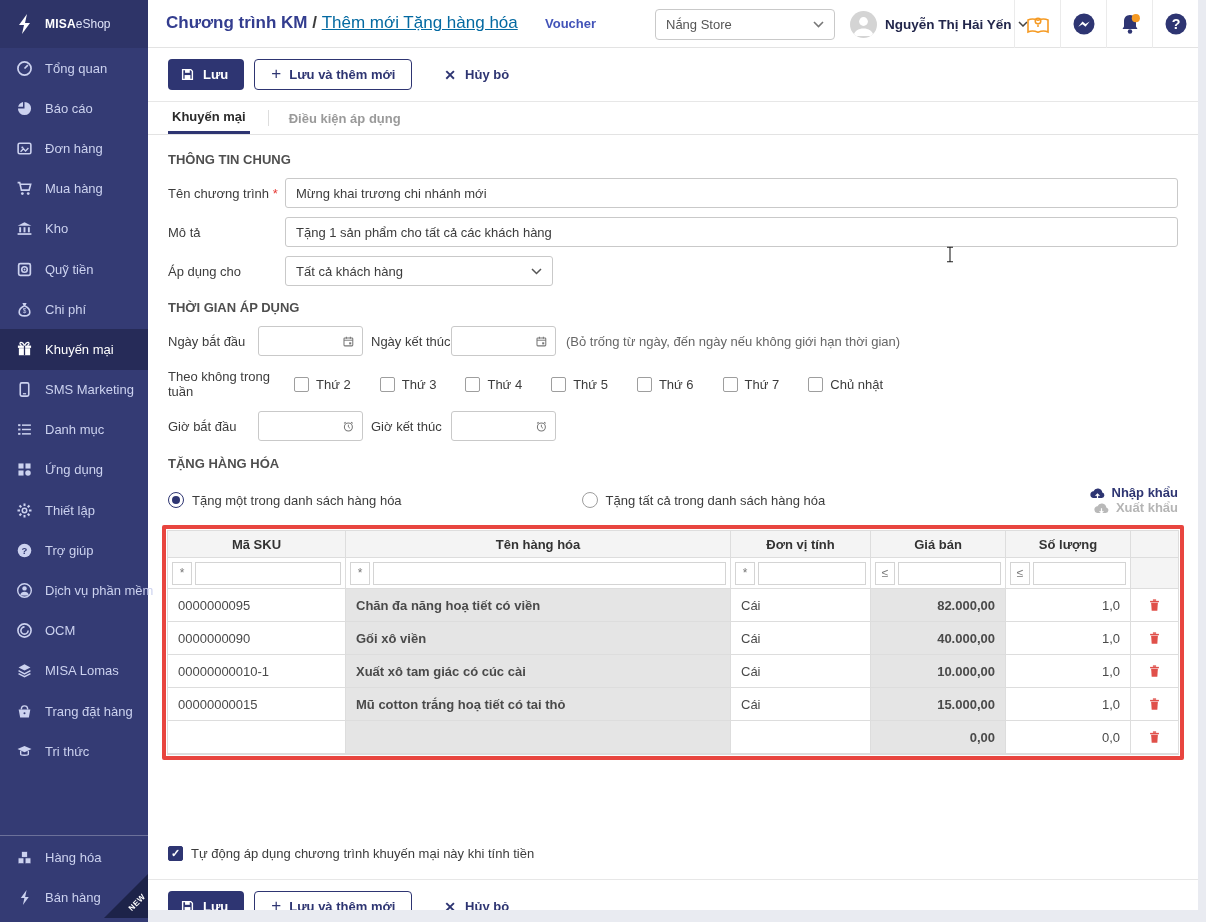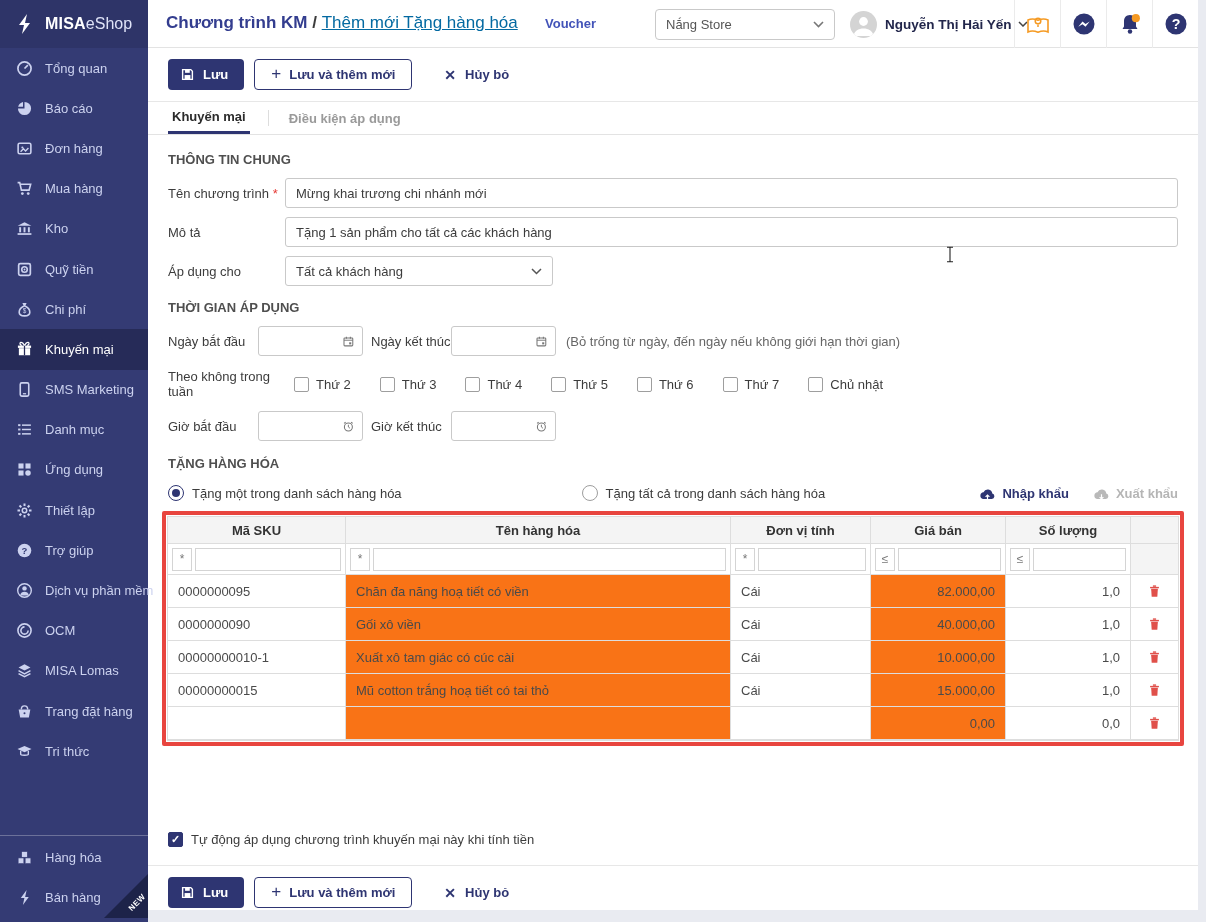--- a/index.html
+++ b/index.html
@@ -4,21 +4,21 @@
 <style>
   * { margin:0; padding:0; box-sizing:border-box; }
   html,body { width:1206px; height:922px; overflow:hidden; background:#e9ebf1;
     font-family:"Liberation Sans", sans-serif; font-size:13px; color:#3c3c3c; }
   .app { position:relative; width:1206px; height:922px; }
 
   
   .sidebar { position:absolute; left:0; top:0; width:148px; height:922px; background:#343b74; z-index:5; }
   .logo { height:48px; display:flex; align-items:center; padding-left:14px; background:#2e3468; }
   .logo-mark { width:24px; height:24px; margin-right:7px; }
-  .logo-text { color:#fff; font-size:16px; }
+  .logo-text { color:#fff; font-size:12px; }
   .logo-text b { font-weight:bold; letter-spacing:.2px; }
   .logo-text span { font-weight:normal; color:#dfe3f8; }
   .sb-item { height:40.2px; display:flex; align-items:center; padding-left:16px; cursor:pointer; color:#ccd2ef; }
   .sb-item.active { background:#262b58; color:#fff; }
   .sb-icon { width:17px; height:17px; margin-right:12px; flex:0 0 17px; }
   .sb-label { font-size:13px; white-space:nowrap; }
   .sb-bottom { position:absolute; left:0; bottom:4px; width:148px; border-top:1px solid rgba(255,255,255,.28); padding-top:2px; }
   .ribbon { position:absolute; right:0; bottom:0; width:44px; height:44px; overflow:hidden; }
   .ribbon-tri { position:absolute; right:0; bottom:0; width:44px; height:44px;
     background:#1d2349; clip-path:polygon(100% 0, 100% 100%, 0 100%); }
@@ -84,39 +84,39 @@
   .cbox { width:15px; height:15px; border:1.5px solid #9e9e9e; border-radius:2px; margin-right:7px; background:#fff; }
   .cbox.checked { background:#2e3572; border-color:#2e3572; color:#fff; font-size:11px; font-weight:bold;
     display:flex; align-items:center; justify-content:center; }
   .radio-row { display:flex; align-items:center; margin-top:14px; margin-bottom:10px; }
   .radio { display:flex; align-items:center; cursor:pointer; margin-right:10px; }
   .rdot { width:16px; height:16px; border:1.5px solid #9e9e9e; border-radius:50%; margin-right:8px;
     display:flex; align-items:center; justify-content:center; background:#fff; }
   .radio.selected .rdot { border-color:#2e3572; }
   .radio.selected .rdot::after { content:""; width:8px; height:8px; border-radius:50%; background:#2e3572; }
   .radio2 { margin-left:170px; }
-  .imp-exp { margin-left:auto; display:flex; align-items:flex-end; }
+  .imp-exp { margin-left:auto; display:flex; align-items:flex-end;flex-direction:column; }
   .imp { display:flex; align-items:center; color:#2e3572; font-weight:bold; cursor:pointer; }
   .exp { display:flex; align-items:center; color:#b5b5b5; font-weight:bold; margin-left:24px; cursor:pointer; }
   .imp svg,.exp svg { margin-right:6px; }
 
   
   .tbl-highlight { border:4px solid #e8453f; border-radius:2px; margin-left:-6px; width:1022px; margin-top:4px; background:#fff; }
   .tbl { display:grid; grid-template-columns:178px 385px 140px 135px 125px 47px; border:1px solid #ddd; margin:1px; }
   .th { background:#f4f4f4; border-right:1px solid #ddd; border-bottom:1px solid #ddd; height:27px;
     display:flex; align-items:center; justify-content:center; font-weight:bold; color:#333; }
   .tf { border-right:1px solid #ddd; border-bottom:1px solid #ddd; height:31px; display:flex;
     align-items:center; padding:3px 4px; background:#fff; }
   .tf .op { width:20px; height:23px; border:1px solid #d4d4d4; display:flex; align-items:center;
     justify-content:center; color:#777; font-size:12px; margin-right:3px; flex:0 0 20px; cursor:pointer; background:#fff; }
   .tf input { flex:1; min-width:0; height:23px; border:1px solid #d4d4d4; outline:none; padding:0 5px;
     font-size:12px; font-family:"Liberation Sans",sans-serif; }
   .td { border-right:1px solid #ddd; border-bottom:1px solid #ddd; height:33px; display:flex;
     align-items:center; padding:0 10px; color:#4a4a4a; background:#fff; }
-  .td.gray { background:#f97316; }
+  .td.gray { background:#e5e5e5;font-weight:bold; }
   .td.num { justify-content:flex-end; }
   .td.center { justify-content:center; padding:0; }
   .last-col { border-right:none; }
   .trash { cursor:pointer; display:flex; }
 
   
   .auto-apply { display:flex; align-items:center; margin-top:86px; cursor:pointer; }
   .auto-apply .cbox { margin-right:8px; }
   .bottom-bar { margin-top:18px; border-top:1px solid #e7e7e7; }
 

